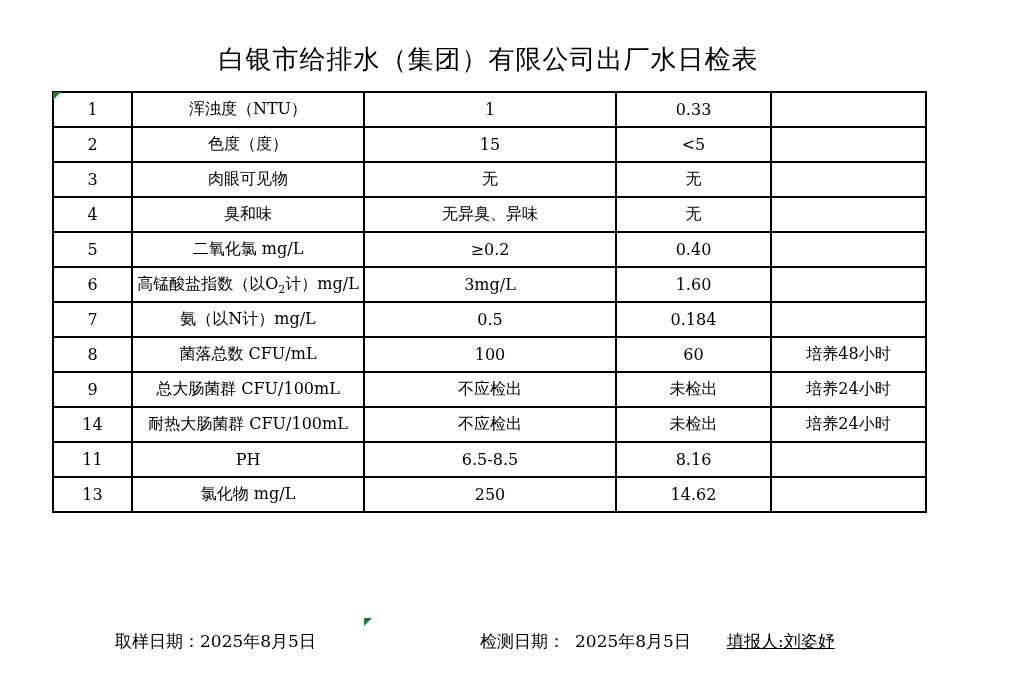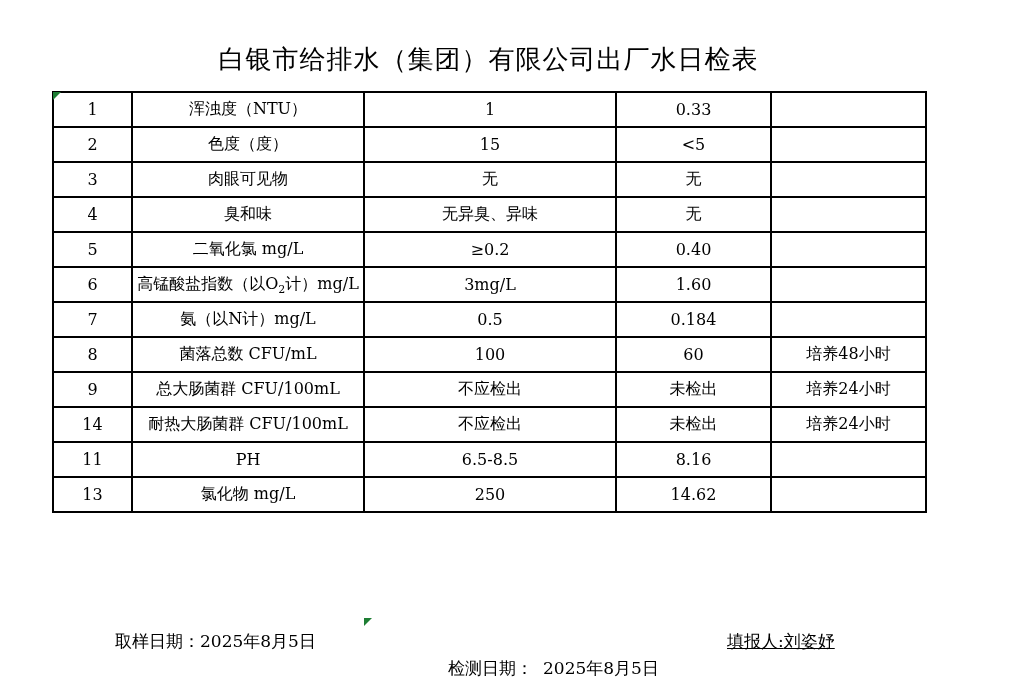--- a/index.html
+++ b/index.html
@@ -73,21 +73,21 @@
     width: 1034px;
     height: 24px;
     font-size: 17px;
   }
   .footer .f-item {
     position: absolute;
     top: 0;
     white-space: nowrap;
   }
   .f-sampling { left: 115px; }
-  .f-test     { left: 448px; margin-top: 27px; }
+  .f-test     { left: 480px; }
   .f-reporter { left: 727px; text-decoration: underline; }
   .f-test .f-value { margin-left: 10px; }
 </style>
 </head>
 <body>
 
 <div class="page">
 
   <div class="title">白银市给排水（集团）有限公司出厂水日检表</div>
 

